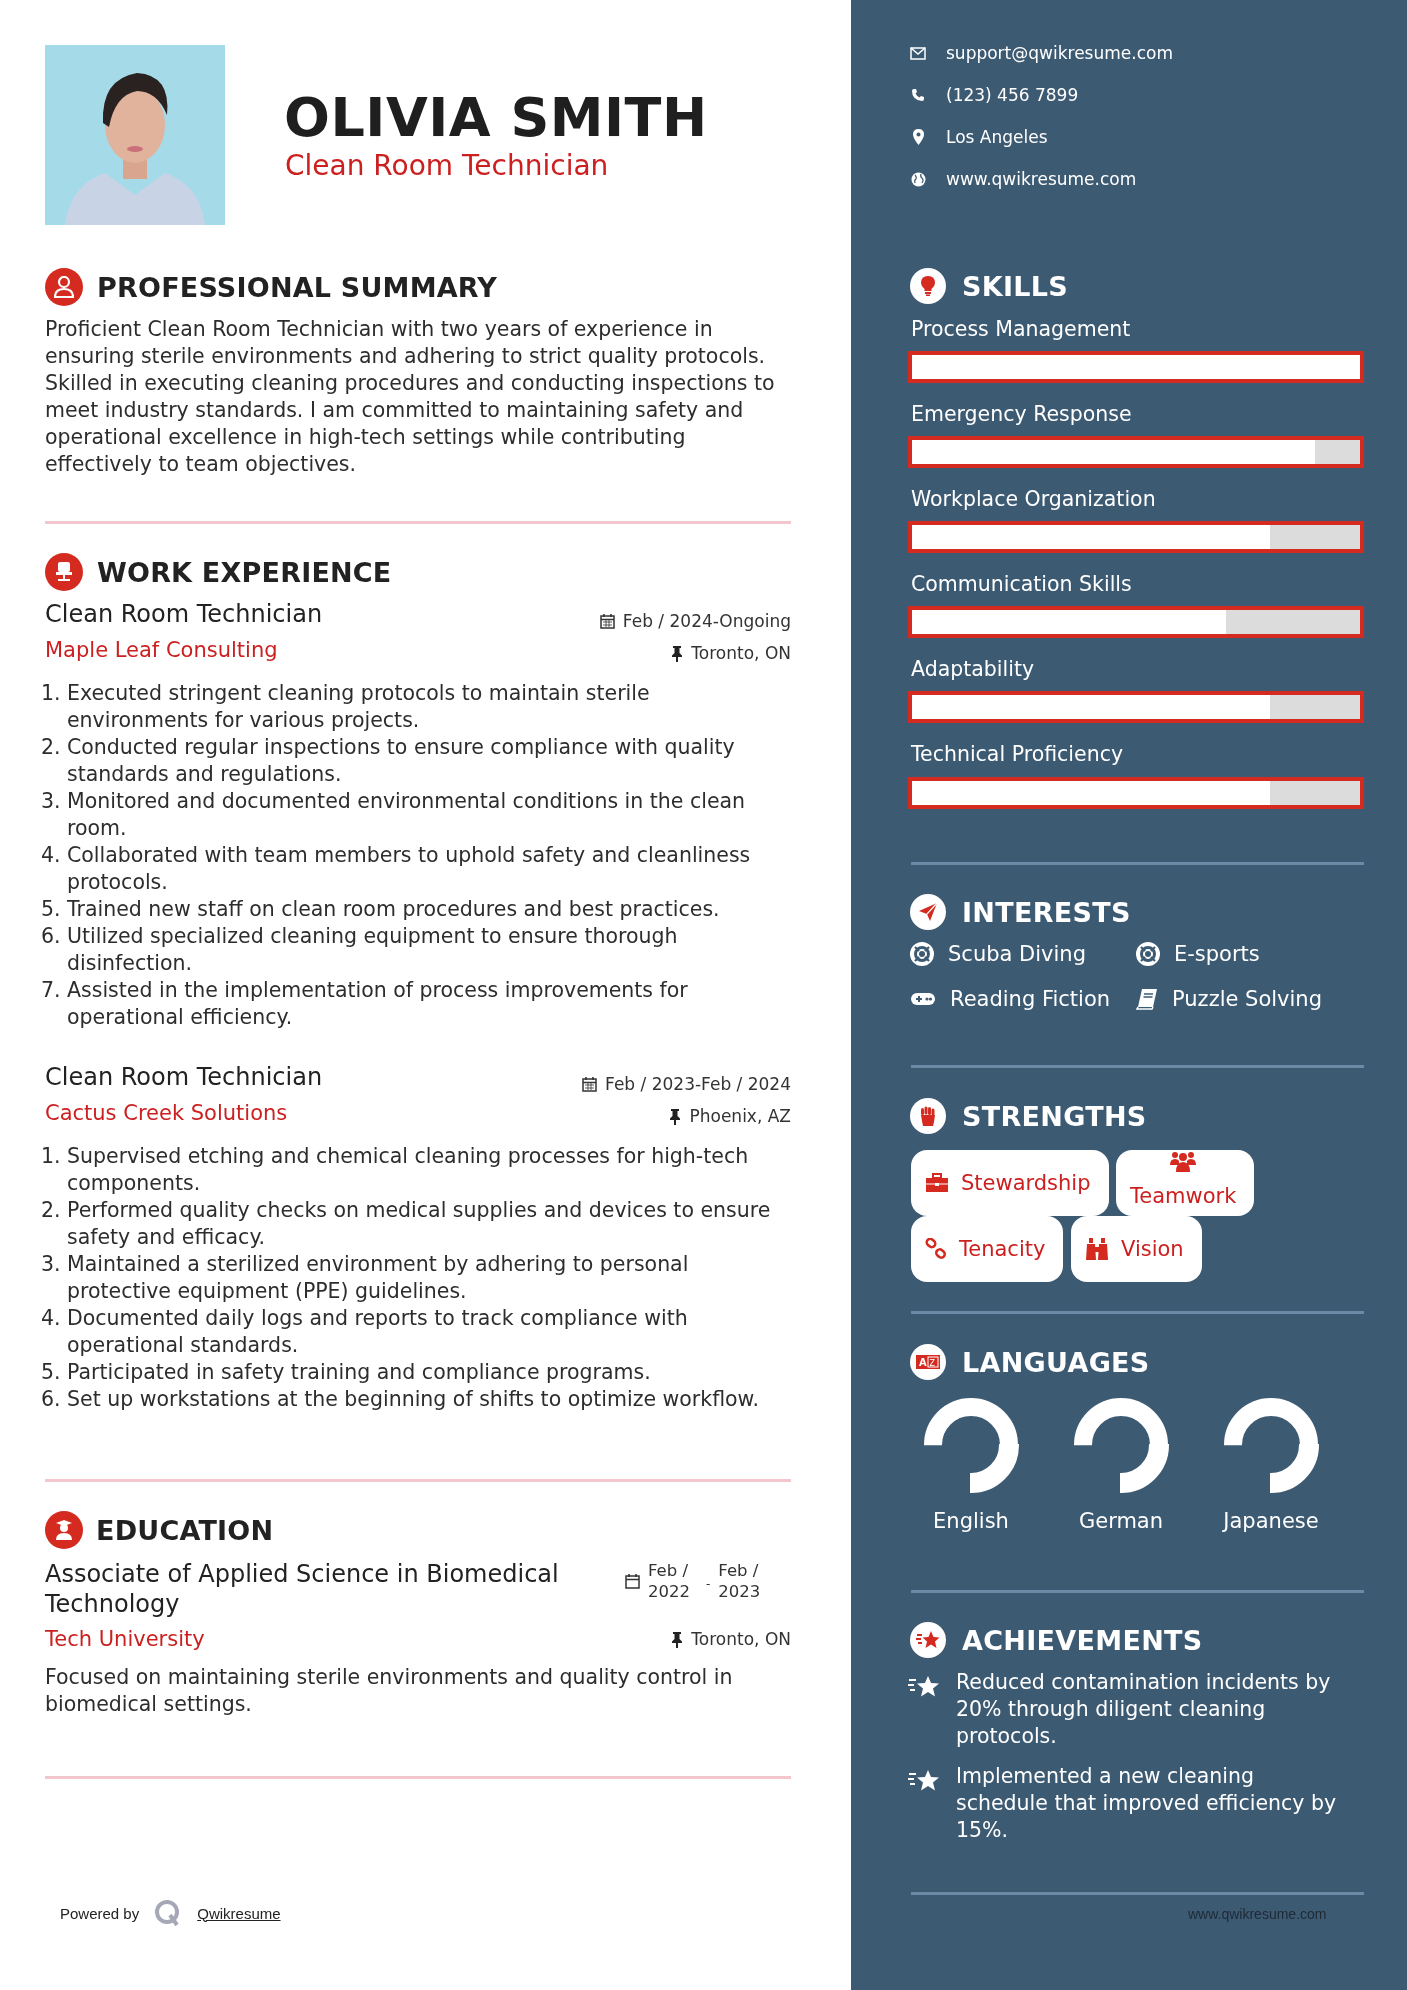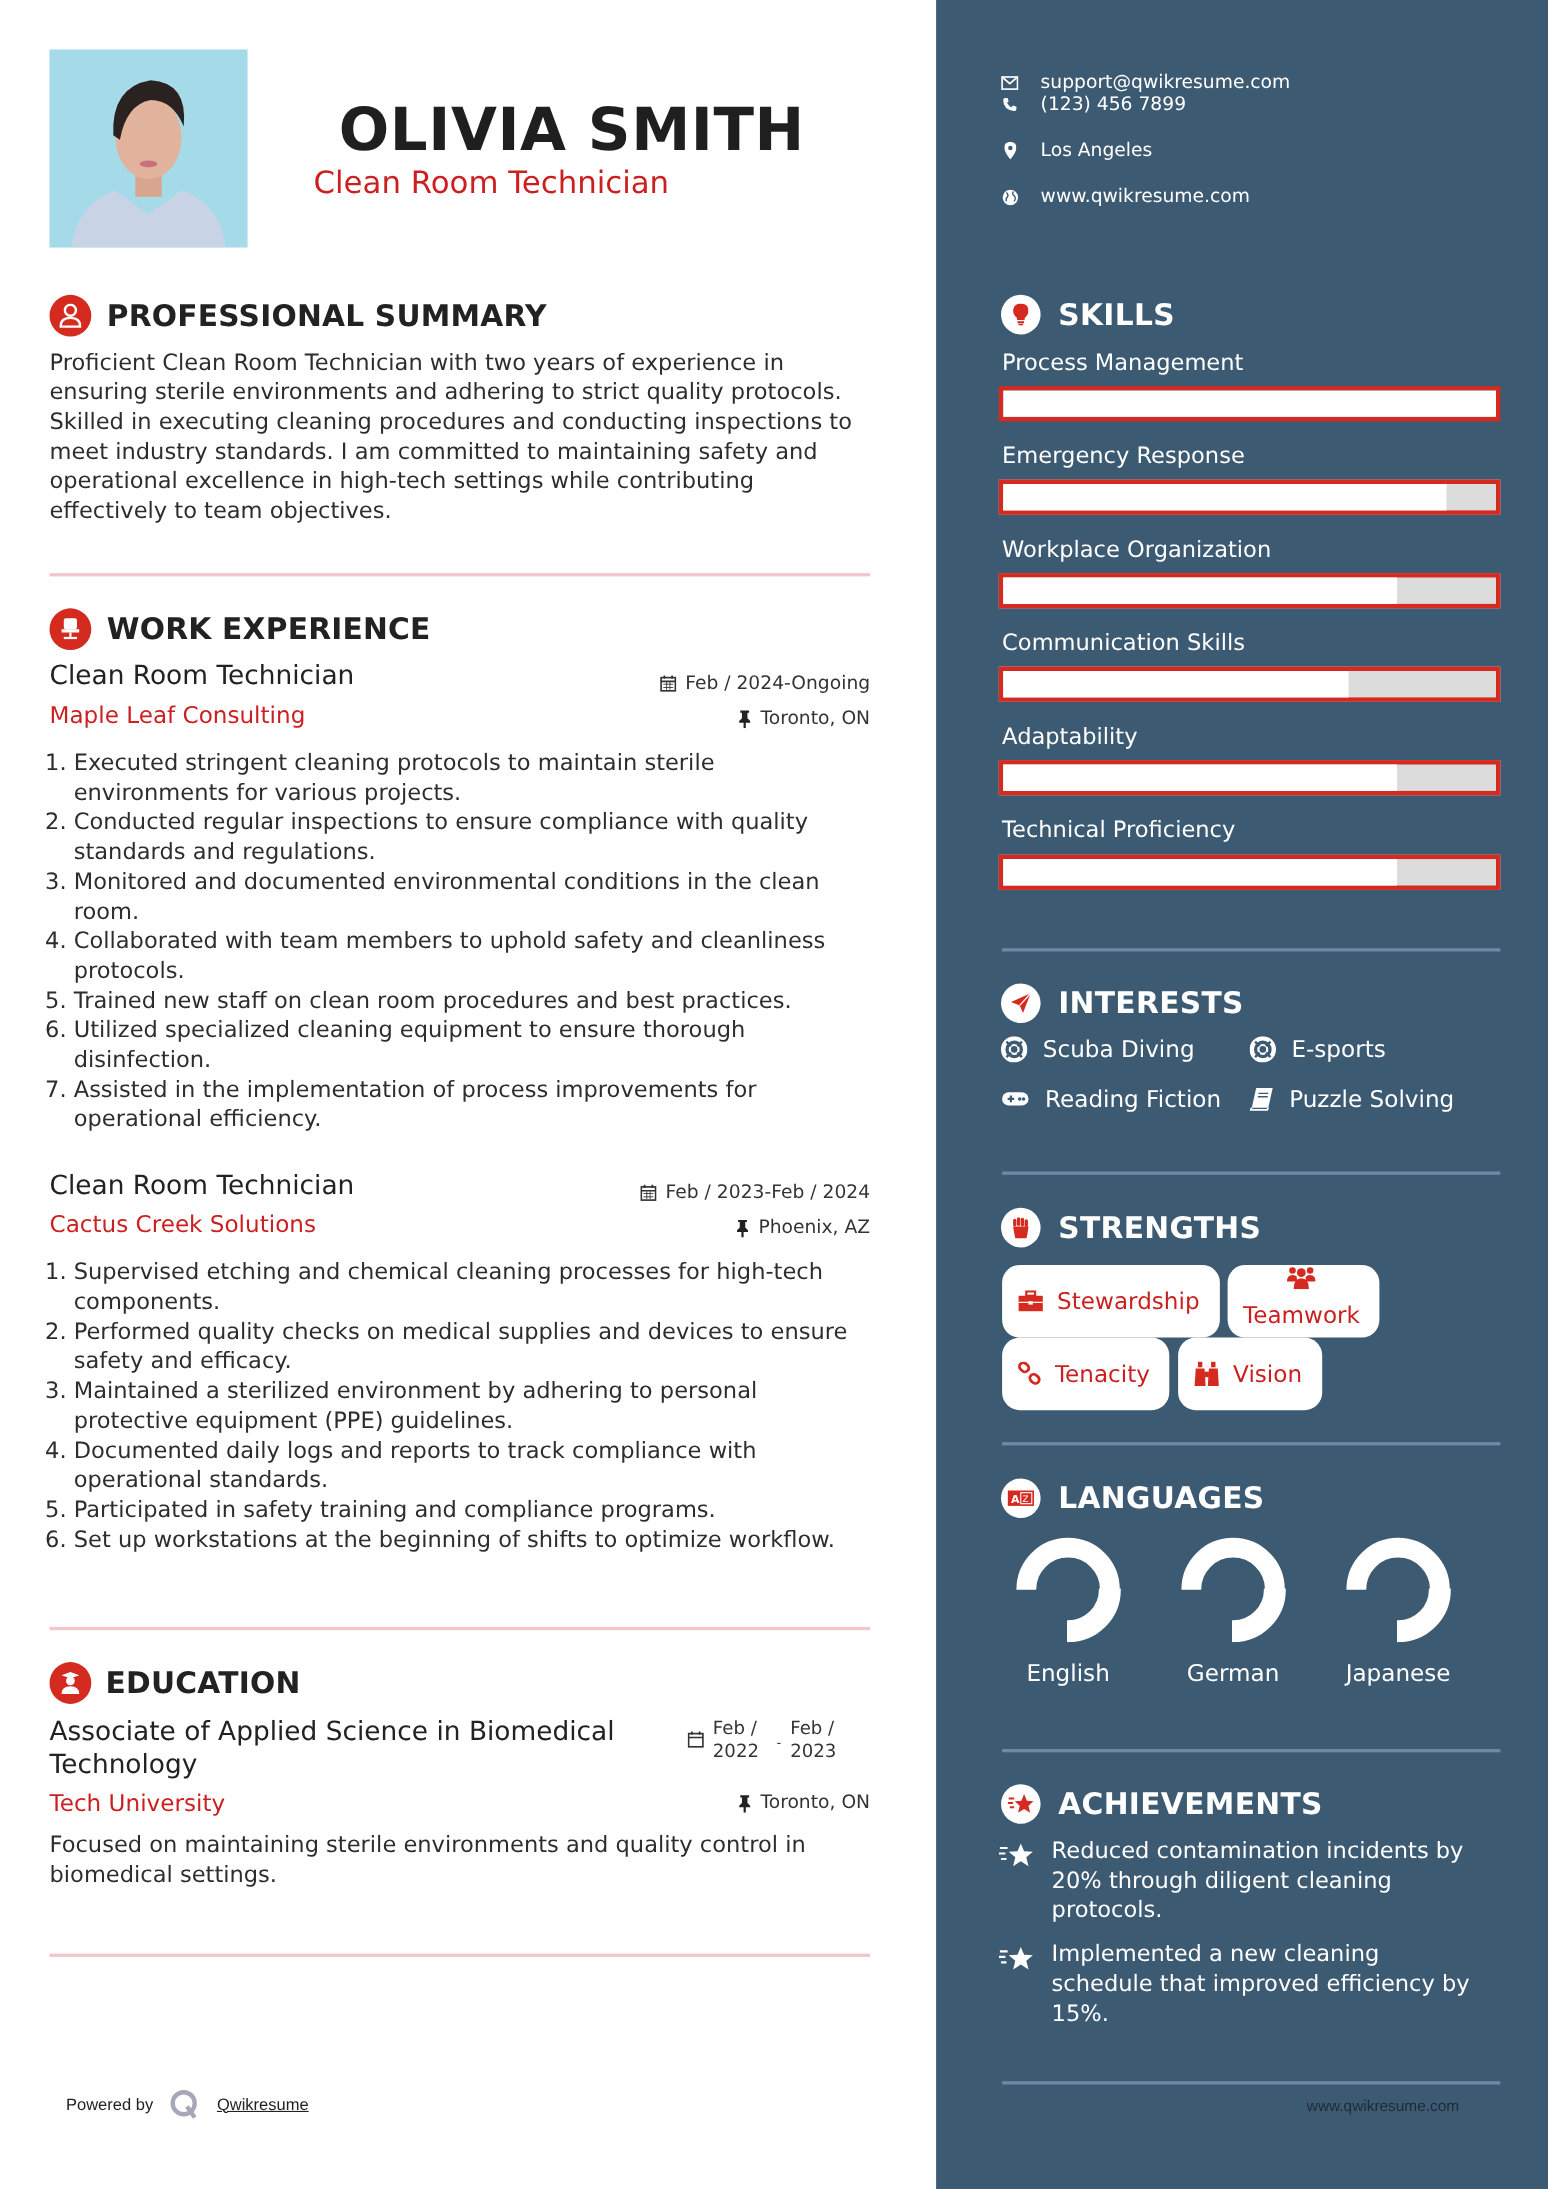--- a/index.html
+++ b/index.html
@@ -3,21 +3,21 @@
 <meta charset="utf-8">
 <style>
   * { box-sizing: border-box; margin: 0; padding: 0; }
   html, body { width: 1407px; height: 1990px; background: #ffffff; overflow: hidden; }
   body { position: relative; font-family: "Liberation Sans", "DejaVu Sans", sans-serif; color: #2b2b2b; }
 
   .abs { position: absolute; }
 
   
   .photo { left: 45px; top: 45px; width: 180px; height: 180px; overflow: hidden; background: #a5dbe9; }
-  .name { left: 284px; top: 86px; font-size: 54px; font-weight: 700; color: #1f1f1f; letter-spacing: 0.5px; font-family: "DejaVu Sans", sans-serif; margin-left: 24px; }
+  .name { left: 284px; top: 86px; font-size: 54px; font-weight: 700; color: #1f1f1f; letter-spacing: 0.5px; font-family: "DejaVu Sans", sans-serif; }
   .role { left: 285px; top: 149px; font-size: 28px; color: #cc1f1f; font-family: "DejaVu Sans", sans-serif; }
 
   .sec-head { display: flex; align-items: center; gap: 14px; }
   .sec-icon-red { width: 38px; height: 38px; border-radius: 50%; background: #d42a1f; display: flex; align-items: center; justify-content: center; }
   .sec-title { font-size: 27px; font-weight: 700; color: #222; font-family: "DejaVu Sans", sans-serif; letter-spacing: 0.2px; }
 
   .para { font-size: 20.5px; line-height: 27px; color: #2d2d2d; font-family: "DejaVu Sans", sans-serif; }
 
   .divider-pink { left: 45px; width: 746px; height: 3px; background: #f3c5cc; }
 
@@ -196,21 +196,21 @@
   <span>Powered by</span>
   <svg class="q-logo" viewBox="0 0 30 30">
       <circle cx="14" cy="14" r="10" fill="none" stroke="#a6a8b8" stroke-width="4"></circle>
       <line x1="17" y1="17" x2="24" y2="27" stroke="#a6a8b8" stroke-width="4"></line>
     </svg>
   <a class="brand-link">Qwikresume</a>
 </div>
 
 <div class="abs sidebar"></div>
 
-<div class="abs contact" style="left:910px; top:43px;margin-top:22px;">
+<div class="abs contact" style="left:910px; top:43px;">
   <span class="ic">
       <svg width="16" height="13" viewBox="0 0 16 13">
         <rect x="1" y="1" width="14" height="11" fill="none" stroke="#fff" stroke-width="1.5"></rect>
         <path d="M1 1 L8 7 L15 1" fill="none" stroke="#fff" stroke-width="1.5"></path>
       </svg>
     </span>
   <span>support@qwikresume.com</span>
 </div>
 <div class="abs contact" style="left:910px; top:85px;">
   <span class="ic">

